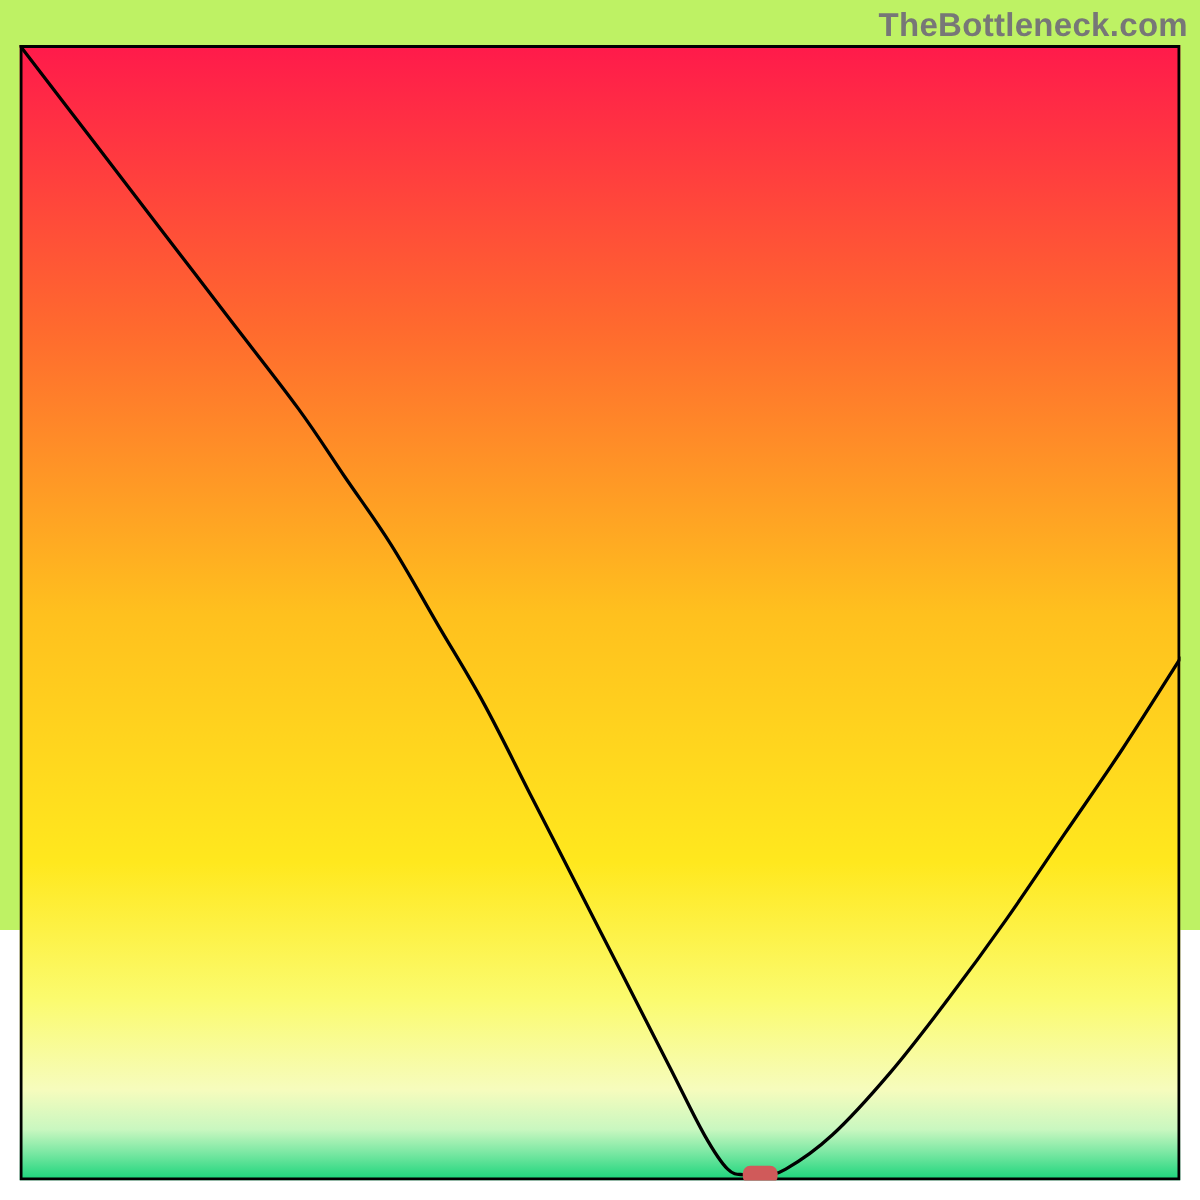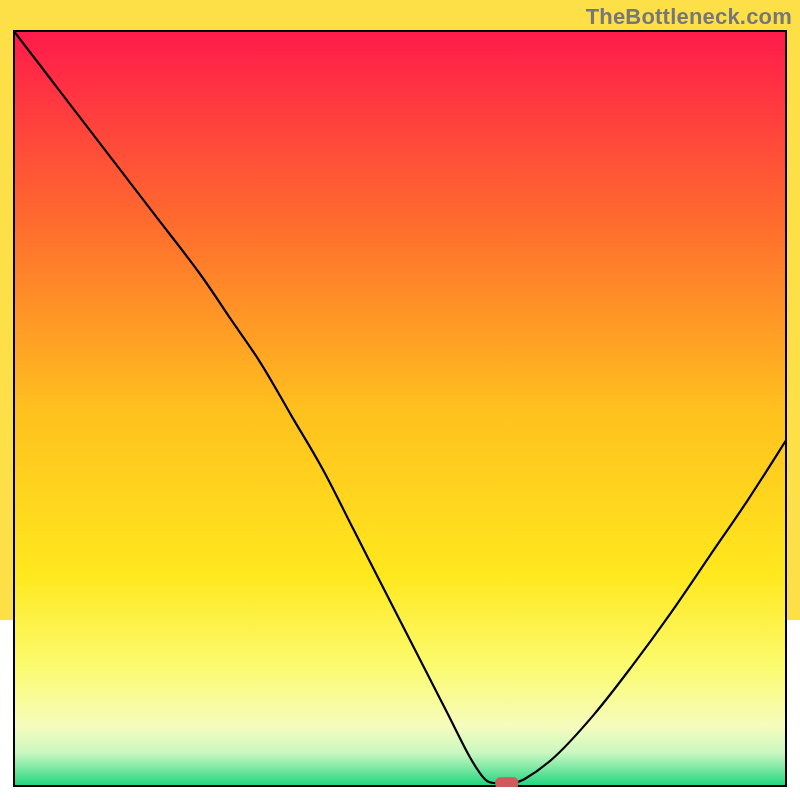--- a/index.html
+++ b/index.html
@@ -7,21 +7,21 @@
     padding: 0;
     width: 800px;
     height: 800px;
     overflow: hidden;
     font-family: Arial, Helvetica, sans-serif;
   }
   .chart-frame {
     position: relative;
     width: 800px;
     height: 620px;
-    background: #fde047;
+    background: #bef264;
     box-sizing: border-box;
   }
   .watermark {
     position: absolute;
     top: 4px;
     right: 8px;
     font-size: 22px;
     font-weight: 600;
     color: #777;
     font-family: Arial, Helvetica, sans-serif;

